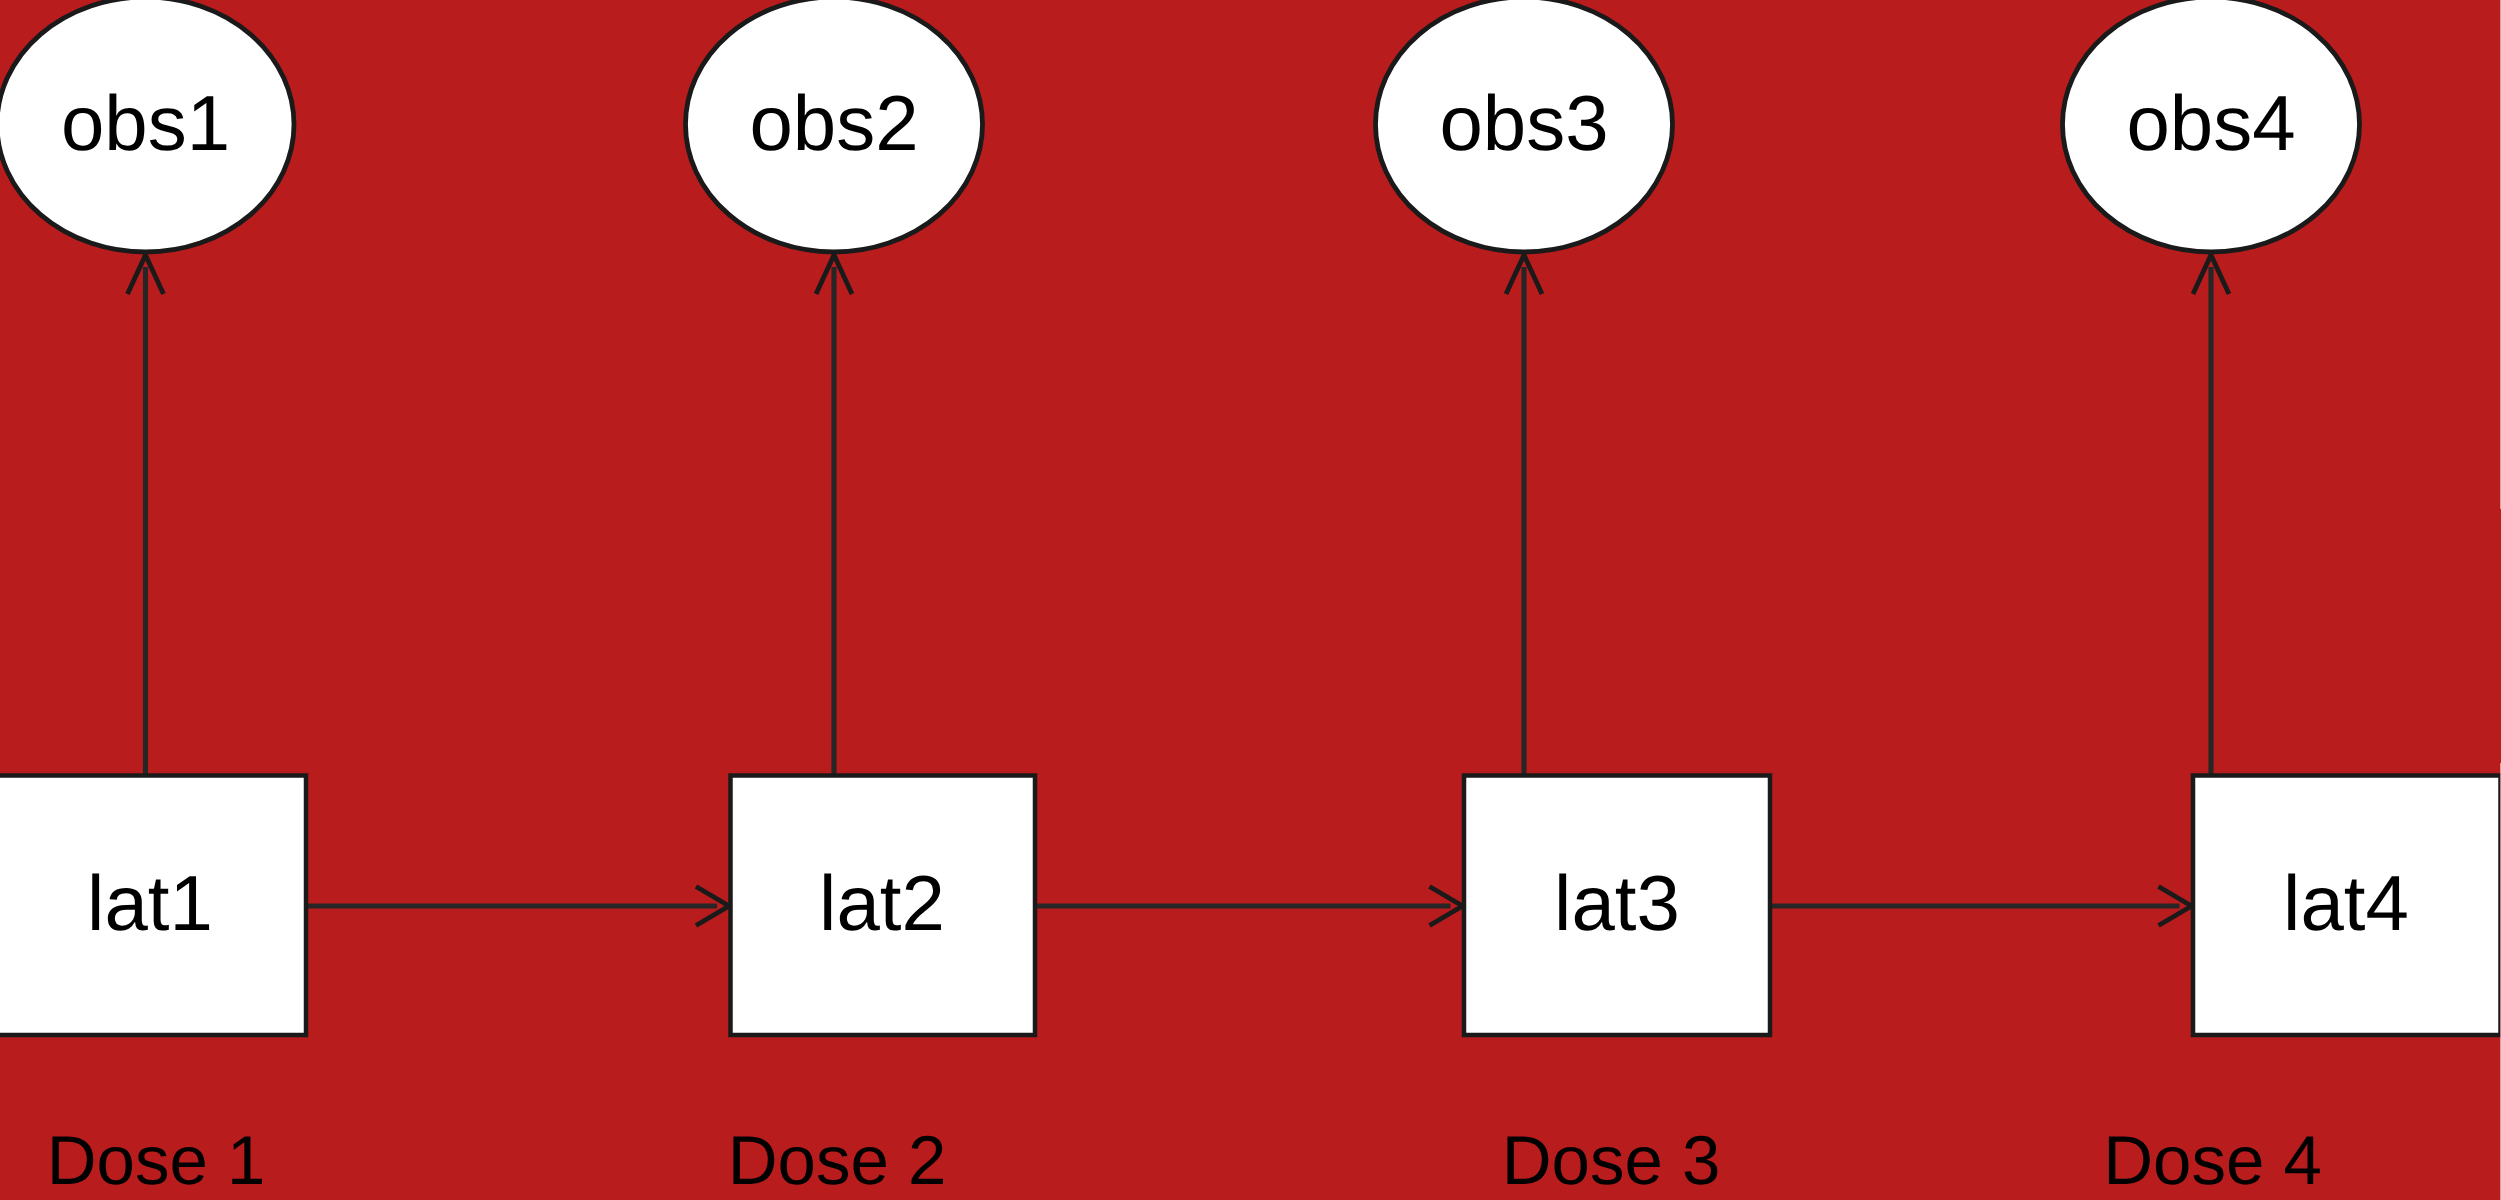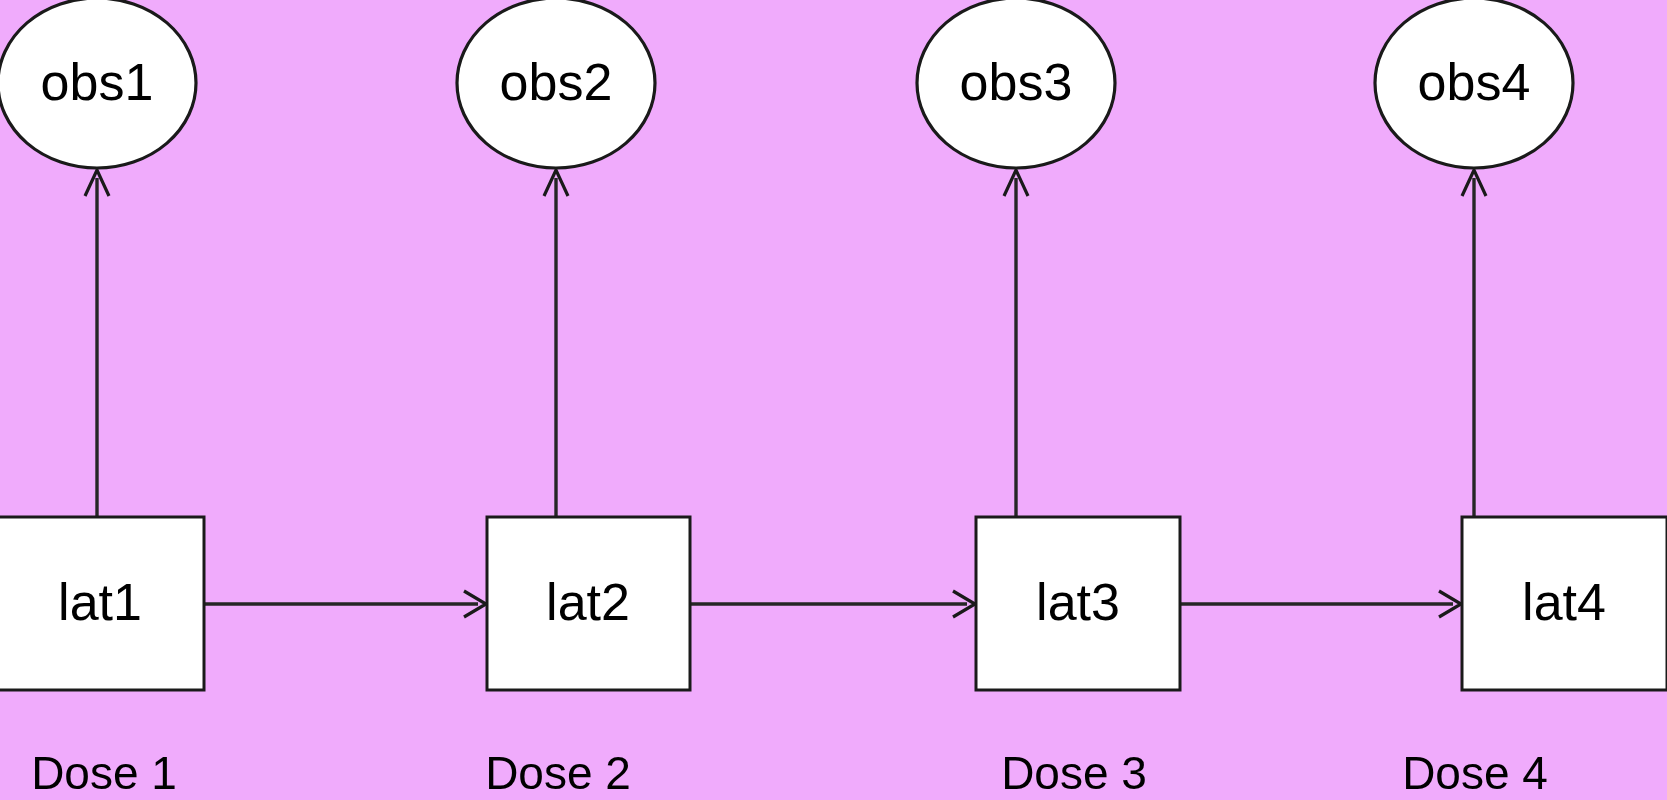--- a/index.html
+++ b/index.html
@@ -8,21 +8,21 @@
     padding: 0;
     background: #ffffff;
   }
   body {
     font-family: "Liberation Sans", sans-serif;
   }
   #diagram-root {
     position: relative;
     width: 1667px;
     height: 800px;
-    background: #f0abfc;
+    background: #b91c1c;
     overflow: hidden;
   }
   #diagram-svg {
     position: absolute;
     top: 0;
     left: 0;
     width: 1667px;
     height: 800px;
     display: block;
   }

